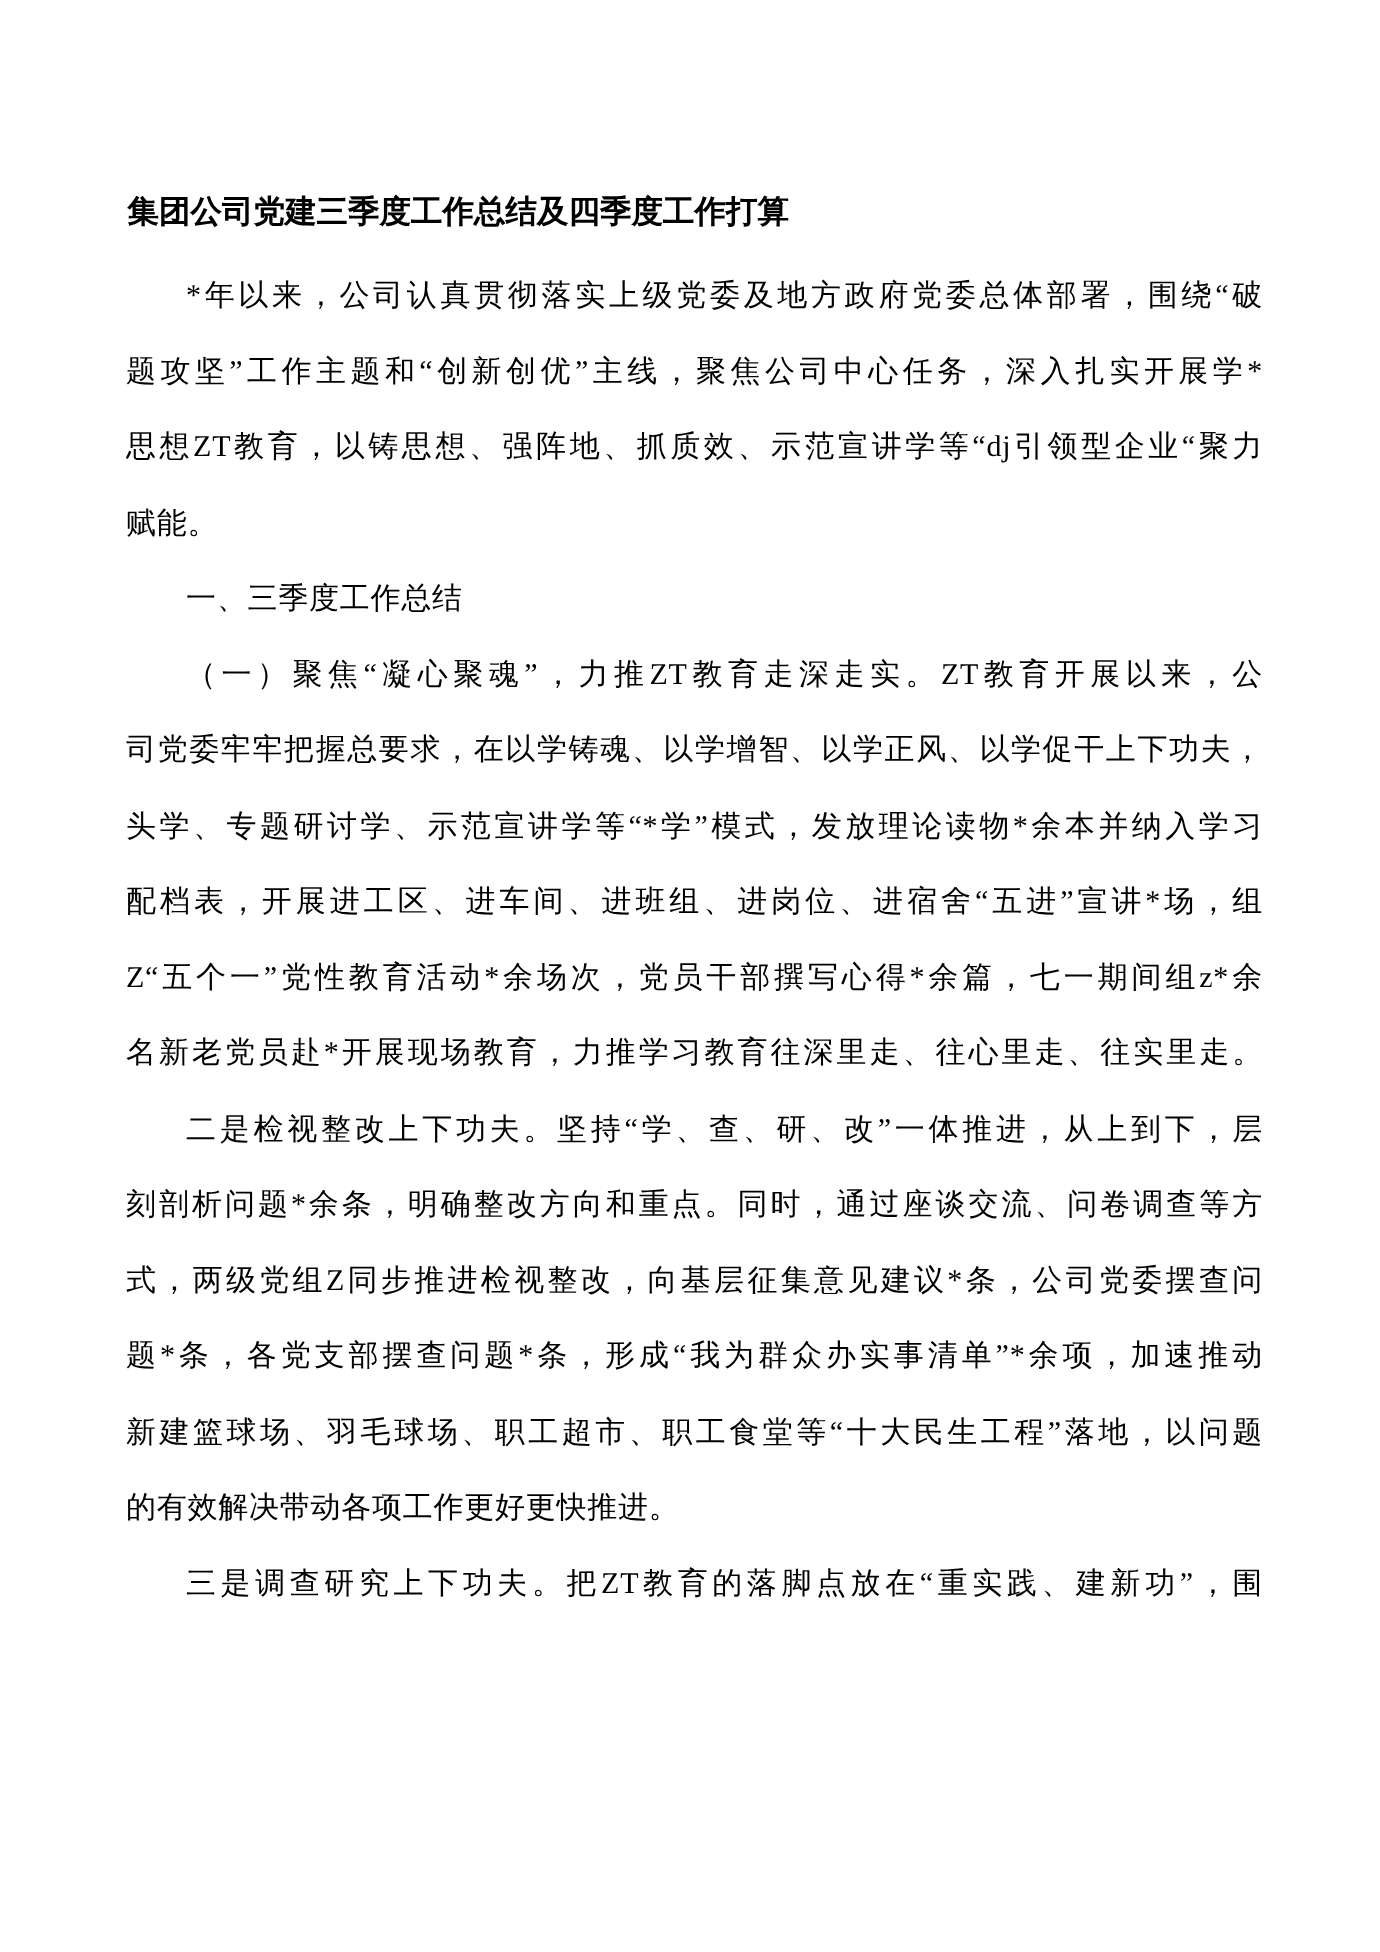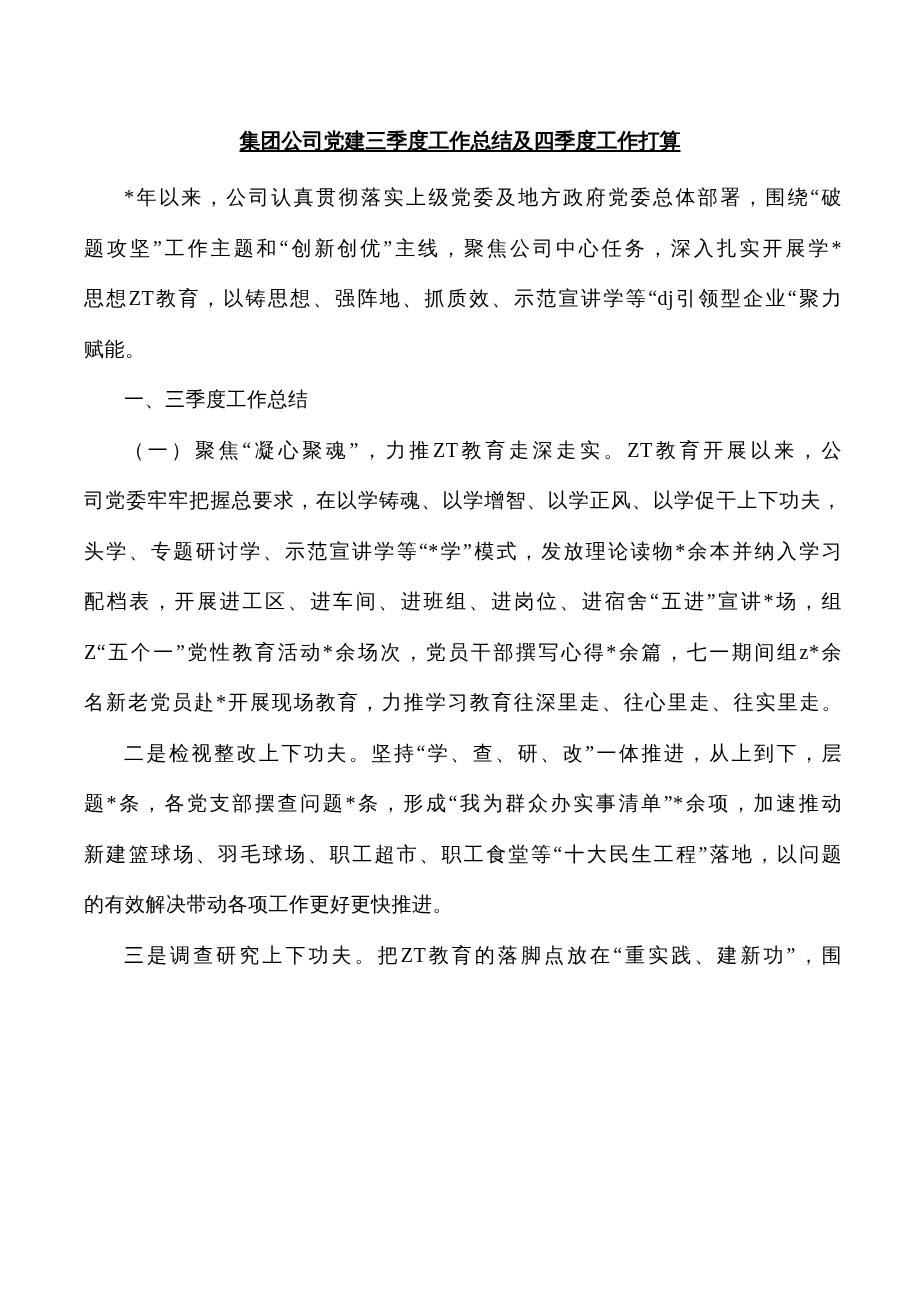--- a/index.html
+++ b/index.html
@@ -14,23 +14,21 @@
     background: #ffffff;
     overflow: hidden;
     color: #000000;
     font-family: "Liberation Serif", "DejaVu Serif", serif;
   }
   .doc-title {
     margin: 116px 85px 6px 85px;
     font-size: 21px;
     font-weight: bold;
     line-height: 50px;
-    text-align: center;
     white-space: nowrap;
-    text-decoration: underline;
   }
   .content {
     margin: 0 78px 0 84px; 
   }
   .line {
     font-size: 20px;
     line-height: 50.5px;
     text-align: justify;
     text-align-last: justify;
     text-justify: inter-ideograph;
@@ -56,20 +54,22 @@
     <div class="line start end">一、三季度工作总结</div>
 
     <div class="line start">（一）聚焦“凝心聚魂”，力推ZT教育走深走实。ZT教育开展以来，公</div>
     <div class="line">司党委牢牢把握总要求，在以学铸魂、以学增智、以学正风、以学促干上下功夫，</div>
     <div class="line">头学、专题研讨学、示范宣讲学等“*学”模式，发放理论读物*余本并纳入学习</div>
     <div class="line">配档表，开展进工区、进车间、进班组、进岗位、进宿舍“五进”宣讲*场，组</div>
     <div class="line">Z“五个一”党性教育活动*余场次，党员干部撰写心得*余篇，七一期间组z*余</div>
     <div class="line">名新老党员赴*开展现场教育，力推学习教育往深里走、往心里走、往实里走。</div>
 
     <div class="line start">二是检视整改上下功夫。坚持“学、查、研、改”一体推进，从上到下，层</div>
+    <div class="line">刻剖析问题*余条，明确整改方向和重点。同时，通过座谈交流、问卷调查等方</div>
+    <div class="line">式，两级党组Z同步推进检视整改，向基层征集意见建议*条，公司党委摆查问</div>
     <div class="line">题*条，各党支部摆查问题*条，形成“我为群众办实事清单”*余项，加速推动</div>
     <div class="line">新建篮球场、羽毛球场、职工超市、职工食堂等“十大民生工程”落地，以问题</div>
     <div class="line end">的有效解决带动各项工作更好更快推进。</div>
 
     <div class="line start">三是调查研究上下功夫。把ZT教育的落脚点放在“重实践、建新功”，围</div>
 
   </div>
 </div>
 
 </body></html>

